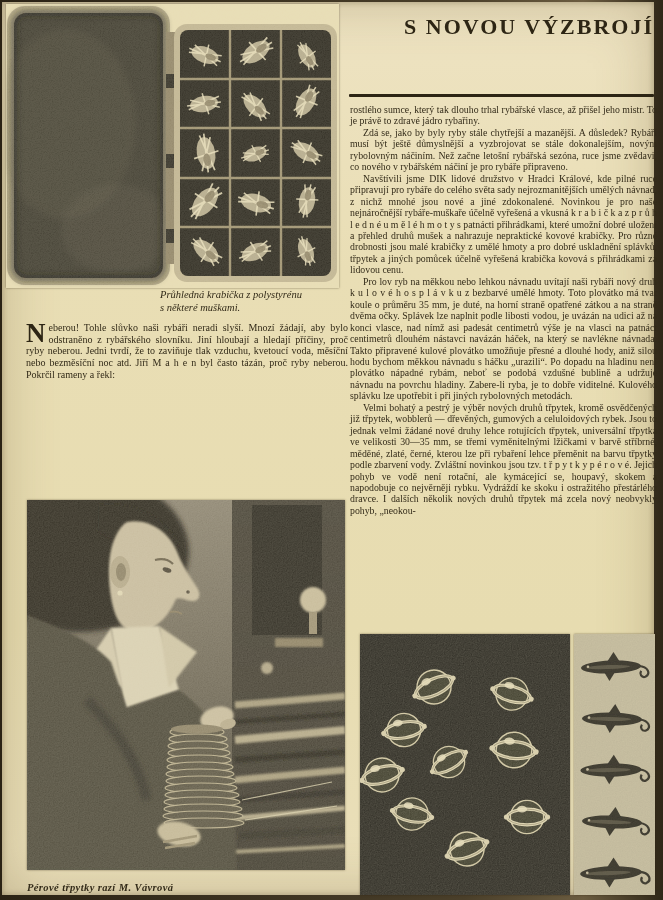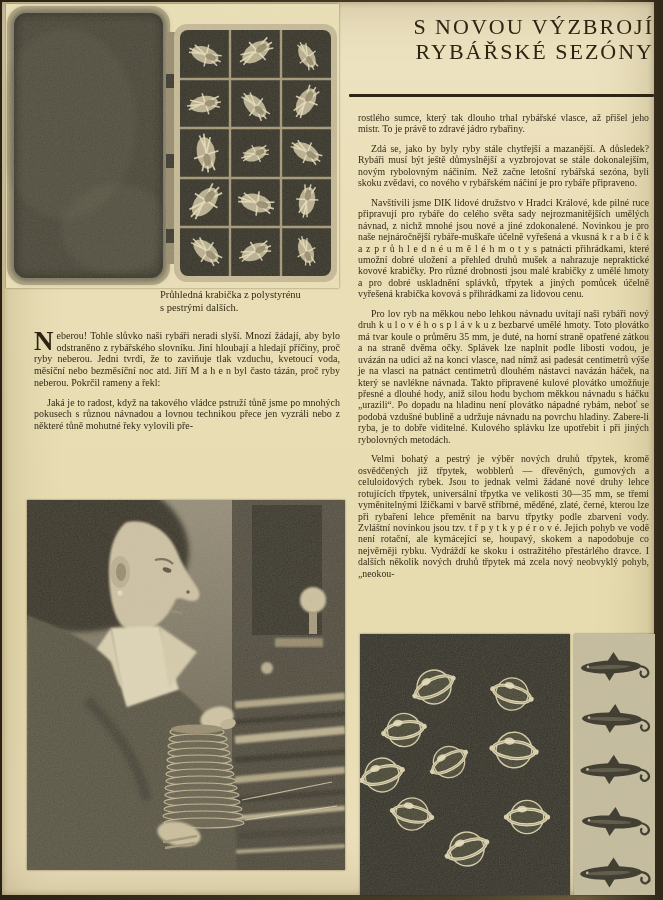--- a/index.html
+++ b/index.html
@@ -6,32 +6,32 @@
   body{width:663px;height:900px;overflow:hidden;background:#231c10;
        font-family:"Liberation Serif","DejaVu Serif",serif;}
   .scan{position:relative;width:663px;height:900px;
         background:linear-gradient(90deg,#2a2214 0%,#4a3f2a 70%,#6b5c40 88%,#2f2718 100%);}
   .page{position:absolute;left:2px;top:2px;right:9px;bottom:5px;
         background:linear-gradient(180deg,#eee3c2 0%,#e9deb5 30%,#e7dcb0 70%,#eadfba 100%);
         box-shadow:inset 0 0 55px rgba(110,90,50,.30), inset 0 0 6px rgba(60,45,20,.35);}
   .abs{position:absolute;}
   .photo{overflow:hidden;box-shadow:inset 0 0 16px rgba(10,8,2,.4), 0 0 2px rgba(40,30,10,.5);}
   .photo svg{display:block;width:100%;height:100%;}
-  .title{left:347px;top:12px;width:305px;color:#2d2514;font-weight:normal;
+  .title{left:347px;top:12px;width:305px;color:#2d2514;font-weight:bold;
          font-size:22px;line-height:25px;letter-spacing:2px;white-space:nowrap;}
   .title .t-r{text-align:right;}
   .title .t-l{text-align:left;}
   .rule{left:347px;top:92px;width:305px;height:3px;background:#2d2514;border-radius:1px;}
   .bodycol{color:#322a18;text-align:justify;}
   .leftcol{left:24px;top:320px;width:322px;font-size:10px;line-height:11.7px;}
   .rightcol{left:348px;top:102px;width:307px;font-size:9.8px;line-height:11.45px;}
-  .bodycol p{margin:8px;}
+  .bodycol p{margin:0;}
   .bodycol p.ind{text-indent:13px;}
   .dropcap{float:left;font-size:27px;line-height:21px;font-weight:bold;padding:1px 3px 0 0;color:#2d2514;}
-  .cap{color:#332b19;}
+  .cap{font-style:italic;color:#332b19;}
   .cap-box{left:158px;top:287px;width:190px;font-size:10.5px;line-height:12.5px;}
   .cap-woman{left:25px;top:880px;width:300px;font-size:10.5px;font-weight:bold;letter-spacing:.4px;}
 </style>
 </head>
 <body>
 
 <div class="scan">
   <div class="page">
 
     <div class="abs photo" style="left:4px;top:2px;width:333px;height:284px;">
@@ -92,40 +92,38 @@
           <use href="#fly" transform="translate(200,247) rotate(40) scale(1.05)"></use>
           <use href="#fly" transform="translate(249,248) rotate(-25)"></use>
           <use href="#fly" transform="translate(300,247) rotate(70) scale(0.9)"></use>
         </g>
         <rect width="333" height="284" filter="url(#gr1)" opacity="0.16"></rect>
       </svg>
     </div>
 
     <div class="abs cap cap-box">
       <div>Průhledná krabička z polystyrénu</div>
-      <div>s pestrými dalších.</div>
+      <div>s některé muškami.</div>
     </div>
 
     <div class="abs title">
       <div class="t-r">S NOVOU VÝZBROJÍ</div>
-      <div class="t-r">RYBÁŘSKÉ SEZÓNY</div>
     </div>
     <div class="abs rule"></div>
 
     <div class="abs bodycol rightcol">
       <p>rostlého sumce, který tak dlouho trhal rybářské vlasce, až přišel jeho mistr. To je právě to zdravé jádro rybařiny.</p>
-      <p class="ind">Zdá se, jako by byly ryby stále chytřejší a mazanější. A důsledek? Rybáři musí být ještě důmyslnější a vyzbrojovat se stále dokonalejším, novým rybolovným náčiním. Než začne letošní rybářská sezóna, byli skoku zvědavi, co nového v rybářském náčiní je pro rybáře připraveno.</p>
+      <p class="ind">Zdá se, jako by byly ryby stále chytřejší a mazanější. A důsledek? Rybáři musí být ještě důmyslnější a vyzbrojovat se stále dokonalejším, novým rybolovným náčiním. Než začne letošní rybářská sezóna, ruce jsme zvědavi, co nového v rybářském náčiní je pro rybáře připraveno.</p>
       <p class="ind">Navštívili jsme DIK lidové družstvo v Hradci Králové, kde pilné ruce připravují pro rybáře do celého světa sady nejrozmanitějších umělých návnad, z nichž mnohé jsou nové a jiné zdokonalené. Novinkou je pro naše nejnáročnější rybáře-muškaře účelně vyřešená a vkusná k r a b i č k a z p r ů h l e d n é u m ě l é h m o t y s patnácti přihrádkami, které umožní dobré uložení a přehled druhů mušek a nahrazuje nepraktické kovové krabičky. Pro různé drobnosti jsou malé krabičky z umělé hmoty a pro dobré uskladnění splávků, třpytek a jiných pomůcek účelně vyřešená krabička kovová s přihrádkami za lidovou cenu.</p>
       <p class="ind">Pro lov ryb na měkkou nebo lehkou návnadu uvítají naši rybáři nový druh k u l o v é h o s p l á v k u z bezbarvé umělé hmoty. Toto plovátko má tvar koule o průměru 35 mm, je duté, na horní straně opatřené zátkou a na straně dvěma očky. Splávek lze naplnit podle libosti vodou, je uvázán na udici až na konci vlasce, nad nímž asi padesát centimetrů výše je na vlasci na patnáct centimetrů dlouhém nástavci navázán háček, na který se navlékne návnada. Takto připravené kulové plovátko umožňuje přesné a dlouhé hody, aniž silou hodu bychom měkkou návnadu s háčku „urazili“. Po dopadu na hladinu není plovátko nápadné rybám, neboť se podobá vzdušné bublině a udržuje návnadu na povrchu hladiny. Zabere-li ryba, je to dobře viditelné. Kulového splávku lze upotřebit i při jiných rybolovných metodách.</p>
       <p class="ind">Velmi bohatý a pestrý je výběr nových druhů třpytek, kromě osvědčených již třpytek, wobblerů — dřevěných, gumových a celuloidových rybek. Jsou to jednak velmi žádané nové druhy lehce rotujících třpytek, universální třpytka ve velikosti 30—35 mm, se třemi vyměnitelnými lžičkami v barvě stříbrné, měděné, zlaté, černé, kterou lze při rybaření lehce přeměnit na barvu třpytky podle zbarvení vody. Zvláštní novinkou jsou tzv. t ř p y t k y p é r o v é. Jejich pohyb ve vodě není rotační, ale kymácející se, houpavý, skokem a napodobuje co nejvěrněji rybku. Vydráždí ke skoku i ostražitého přestárlého dravce. I dalších několik nových druhů třpytek má zcela nový neobvyklý pohyb, „neokou-</p>
     </div>
 
     <div class="abs bodycol leftcol">
       <p><span class="dropcap">N</span><span>eberou! Tohle slůvko naši rybáři neradi slyší. Mnozí žádají, aby bylo odstraněno z rybářského slovníku. Jiní hloubají a hledají příčiny, proč ryby neberou. Jedni tvrdí, že to zaviňuje tlak vzduchu, kvetoucí voda, měsíční nebo bezměsíční noc atd. Jiří M a h e n byl často tázán, proč ryby neberou. Pokrčil rameny a řekl:</span></p>
-      <p class="ind">Jaká je to radost, když na takového vládce pstruží tůně jsme po mnohých pokusech s různou návnadou a lovnou technikou přece jen vyzráli nebo z některé tůně mohutné řeky vylovili pře-</p>
     </div>
 
     <div class="abs photo" style="left:25px;top:498px;width:318px;height:370px;">
       <svg viewBox="0 0 318 370" xmlns="http://www.w3.org/2000/svg">
         <defs>
           <linearGradient id="wbg" x1="0" y1="0" x2="0" y2="1">
             <stop offset="0" stop-color="#8b8370"></stop>
               <stop offset="0.5" stop-color="#6e6756"></stop>
               <stop offset="1" stop-color="#4c4738"></stop>
           </linearGradient>
@@ -201,20 +199,21 @@
             <ellipse cx="177" cy="323" rx="40" ry="5"></ellipse>
         </g>
         <ellipse cx="170" cy="229" rx="26" ry="4.5" fill="#8d8266"></ellipse>
 
         <ellipse cx="152" cy="334" rx="22" ry="12" fill="#c3b795" transform="rotate(12 152 334)" filter="url(#bl2s)"></ellipse>
         <path d="M136,342 L170,336 M138,348 L168,343" stroke="#9a8e6e" stroke-width="2.4"></path>
         <rect width="318" height="370" filter="url(#gr2)" opacity="0.18"></rect>
       </svg>
     </div>
 
+    <div class="abs cap cap-woman">Pérové třpytky razí M. Vávrová</div>
 
     <div class="abs photo" style="left:358px;top:632px;width:210px;height:261px;">
       <svg viewBox="0 0 210 261" xmlns="http://www.w3.org/2000/svg">
         <defs>
           <filter id="gr3" x="0" y="0" width="100%" height="100%">
             <feTurbulence type="fractalNoise" baseFrequency="0.85" numOctaves="2" stitchTiles="stitch"></feTurbulence>
             <feColorMatrix type="matrix" values="0 0 0 0 0.8, 0 0 0 0 0.76, 0 0 0 0 0.6, 0.5 0.5 0.5 0 0"></feColorMatrix>
           </filter>
           <filter id="bl3">
               <feGaussianBlur stdDeviation="0.6"></feGaussianBlur>

